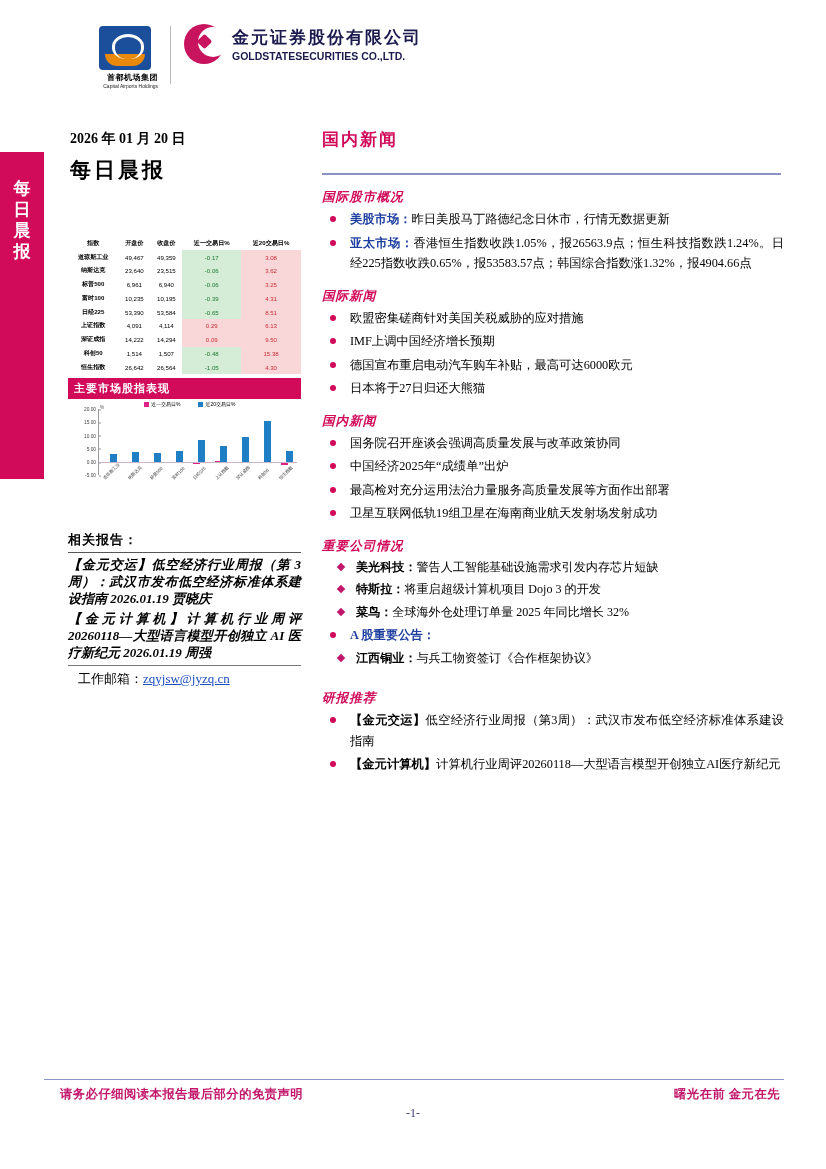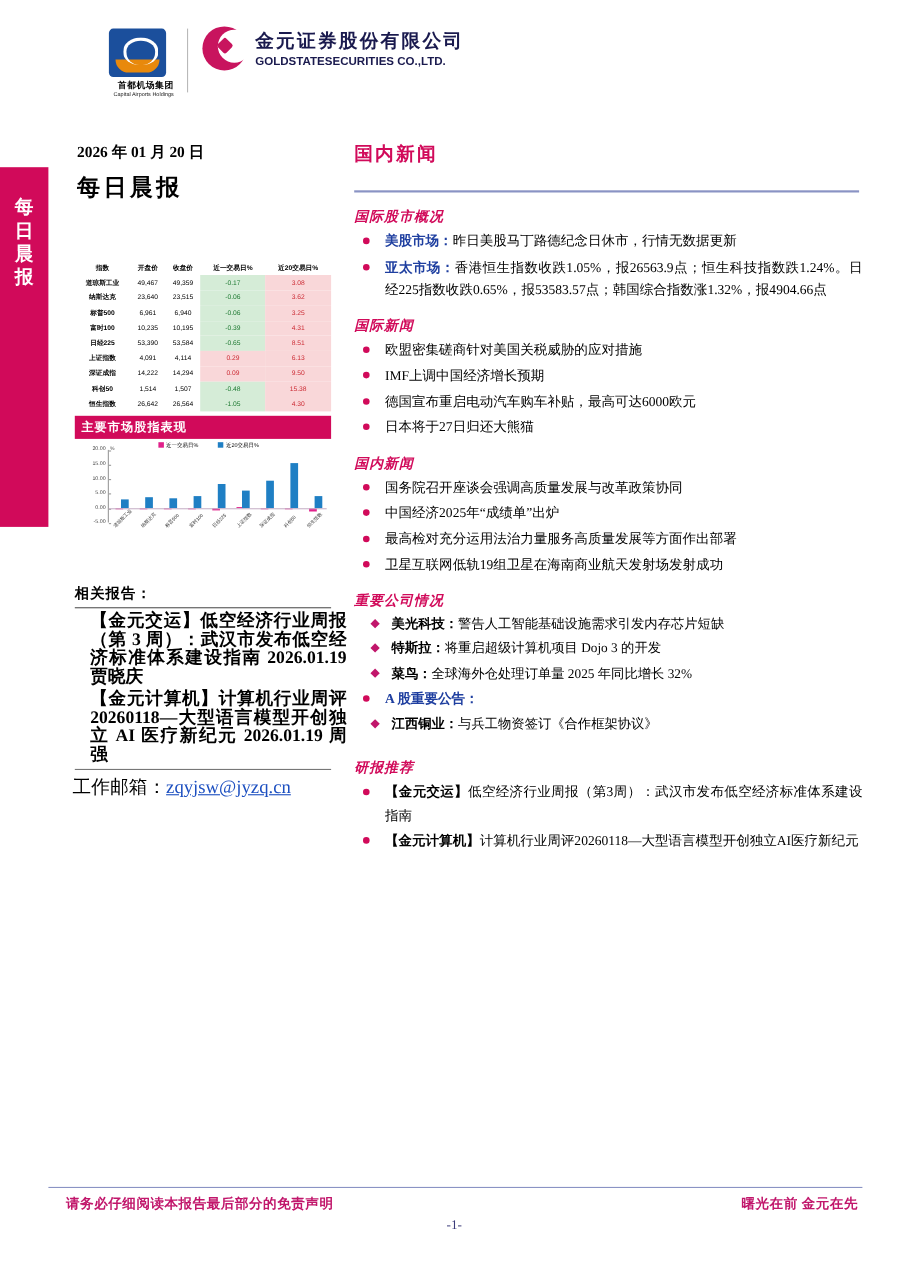--- a/index.html
+++ b/index.html
@@ -270,39 +270,40 @@
     font-weight: bold;
     padding-bottom: 3px;
     letter-spacing: 1px;
   }
   .rel-rule {
     margin-left: 2px;
     width: 233px;
     border-top: 1.2px solid #555;
   }
   .rel-item {
-    margin-left: 16px;
+    margin-left: 2px;
     width: 233px;
-    font-size: 16px;
+    font-size: 13px;
     line-height: 17px;
     text-align: justify;
     font-weight: bold;
     margin-top: 3px;
+    font-style: italic;
   }
   .rel-item .meta { font-weight: bold; }
   .rel-rule2 {
     margin-left: 2px;
     margin-top: 4px;
     width: 233px;
     border-top: 1px solid #777;
   }
   .mail-line {
-    margin-left: 0;
+    margin-left: 12px;
     margin-top: 4px;
-    font-size: 17px;
+    font-size: 13px;
   }
   .mail-line a {
     color: #1c4fc0;
     text-decoration: underline;
   }
 
   
   .right-col {
     position: absolute;
     left: 322px;

